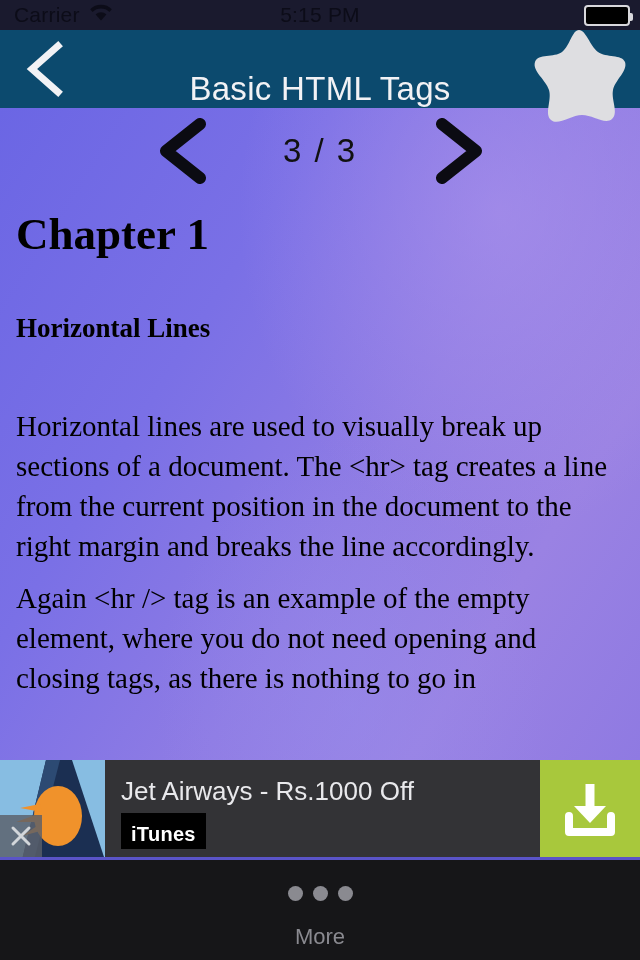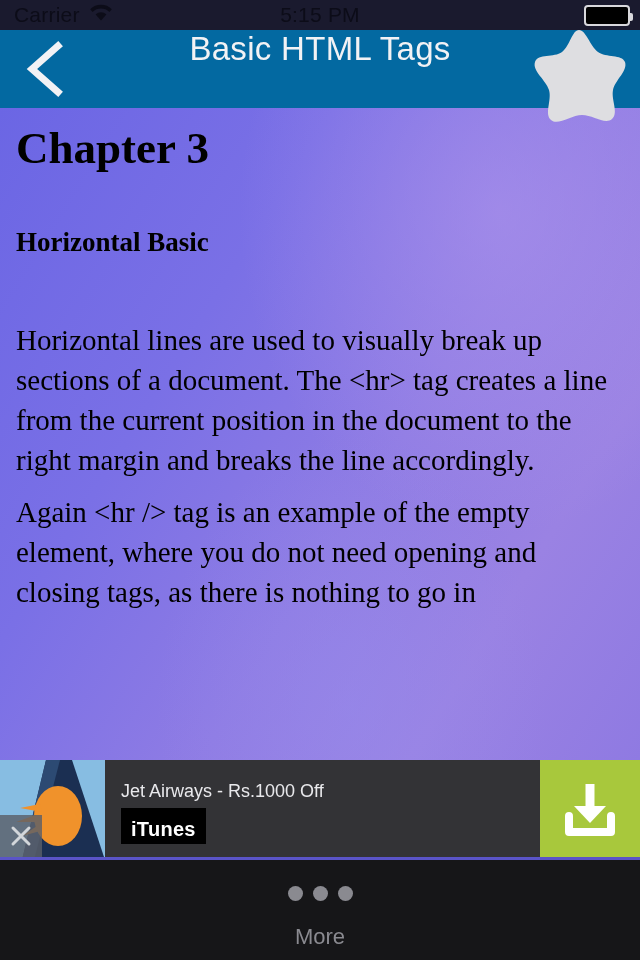--- a/index.html
+++ b/index.html
@@ -35,22 +35,22 @@
     border-radius:4px; background:#000; position:relative;
   }
   .battery::after {
     content:""; position:absolute; right:-5px; top:6px;
     width:3px; height:8px; background:#d8d8dc; border-radius:0 2px 2px 0;
   }
 
   
   .navbar {
     position:relative; height:78px; flex:0 0 78px;
-    background:#0369a1;
-    display:flex; align-items:flex-start; justify-content:center;
+    background:#0c4a6e;
+    display:flex; align-items:flex-end; justify-content:center;
     z-index:4;
   }
   .nav-back {
     position:absolute; left:16px; top:50%; transform:translateY(-50%);
     width:56px; height:56px; display:flex; align-items:center; justify-content:center;
     cursor:pointer;
   }
   .nav-title {
     color:#f2f2f5; font-size:33px; font-weight:300;
     letter-spacing:.3px; white-space:nowrap;
@@ -119,21 +119,21 @@
     width:42px; height:42px; background:rgba(90,95,105,.82);
     display:flex; align-items:center; justify-content:center;
     cursor:pointer; z-index:2;
   }
   .ad-body {
     flex:1 1 auto; padding:8px 0 0 16px;
     display:flex; flex-direction:column; justify-content:center; gap:6px;
     min-width:0;
   }
   .ad-title {
-    color:#e9e9ec; font-size:18px; font-weight:300;
+    color:#e9e9ec; font-size:26px; font-weight:300;
     white-space:nowrap; overflow:hidden; text-overflow:ellipsis;
   }
   .ad-badge {
     align-self:flex-start; background:#000; color:#fff;
     font-size:20px; font-weight:bold; padding:10px 10px 3px;
     letter-spacing:.3px;
   }
   .ad-cta {
     flex:0 0 100px; width:100px; background:#a8c83c;
     display:flex; align-items:center; justify-content:center; cursor:pointer;
@@ -185,24 +185,37 @@
     <div class="nav-title">Basic HTML Tags</div>
     <div class="nav-star">
       <svg width="110" height="104" viewBox="0 0 110 104">
         <path d="M55 4 C62 4 66 20 74 26 C82 32 98 28 101 36 C104 45 91 54 89 64 C87 74 95 87 88 93 C81 99 69 89 58 89 C47 89 34 100 27 94 C20 88 28 74 25 64 C22 54 8 45 11 36 C14 27 30 32 38 26 C46 20 48 4 55 4 Z" fill="#dedee1"></path>
       </svg>
     </div>
   </div>
 
   <div class="content">
 
+    <div class="pager">
+      <div class="pager-arrow pager-prev">
+        <svg width="58" height="66" viewBox="0 0 58 66">
+          <path d="M48 6 L14 33 L48 60" fill="none" stroke="#0b0b12" stroke-width="12" stroke-linecap="round" stroke-linejoin="round"></path>
+        </svg>
+      </div>
+      <div class="pager-label">3 / 3</div>
+      <div class="pager-arrow pager-next">
+        <svg width="58" height="66" viewBox="0 0 58 66">
+          <path d="M12 6 L46 33 L12 60" fill="none" stroke="#0b0b12" stroke-width="12" stroke-linecap="round" stroke-linejoin="round"></path>
+        </svg>
+      </div>
+    </div>
 
     <div class="doc">
-      <div class="doc-chapter">Chapter 3</div>
-      <div class="doc-subhead">Horizontal Basic</div>
+      <div class="doc-chapter">Chapter 1</div>
+      <div class="doc-subhead">Horizontal Lines</div>
       <p class="doc-para">Horizontal lines are used to visually break up sections of a document. The &lt;hr&gt; tag creates a line from the current position in the document to the right margin and breaks the line accordingly.</p>
       <p class="doc-para">Again &lt;hr /&gt; tag is an example of the empty element, where you do not need opening and closing tags, as there is nothing to go in</p>
     </div>
 
   </div>
 
   <div class="ad">
     <div class="ad-logo">
       <svg width="105" height="100" viewBox="0 0 105 100">
         <polygon points="22,100 46,0 72,0 105,100" fill="#1b2f52"></polygon>

